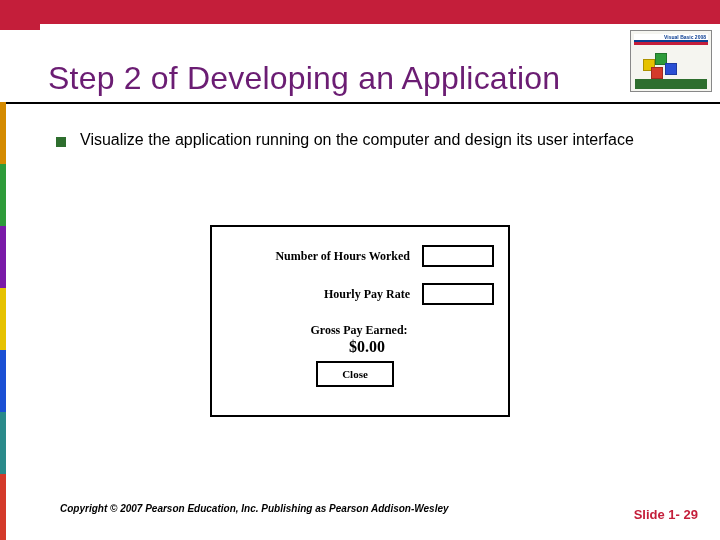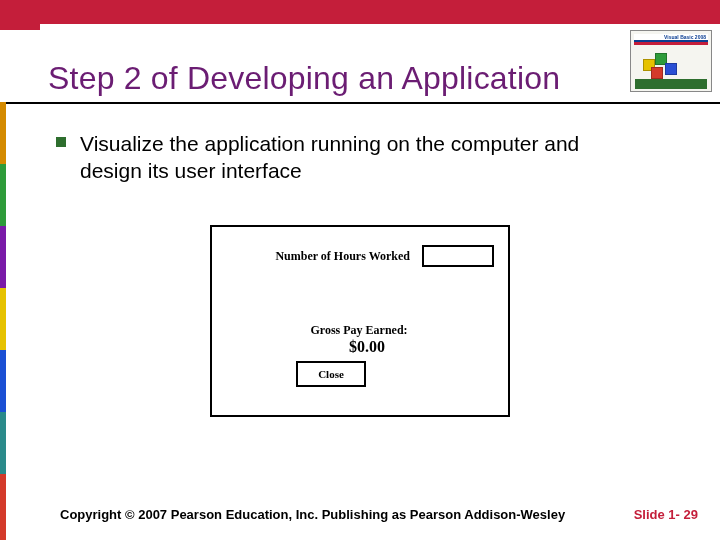--- a/index.html
+++ b/index.html
@@ -10,28 +10,28 @@
   .book-thumb { position: absolute; top: 30px; right: 8px; width: 82px; height: 62px; border: 1px solid #888; background: #f5f5f0; overflow: hidden; }
   .book-thumb .stripe-top { position: absolute; top: 3px; left: 3px; right: 3px; height: 8px; background: #fff; border-bottom: 2px solid #0a3d91; }
   .book-thumb .stripe-red { position: absolute; top: 11px; left: 3px; right: 3px; height: 3px; background: #c41e3a; }
   .block { position: absolute; width: 12px; height: 12px; border: 1px solid rgba(0,0,0,.25); }
   .title { position: absolute; left: 48px; top: 60px; font-size: 32px; font-weight: 400; color: #6b1d73; letter-spacing: .2px; }
   .title-rule { position: absolute; left: 0; top: 102px; width: 720px; height: 2px; background: #000; }
   .side-strip { position: absolute; left: 0; top: 102px; width: 6px; }
   .side-strip .seg { width: 6px; }
   .bullet-item { position: absolute; left: 56px; top: 130px; width: 580px; display: flex; }
   .bullet-item .sq { width: 10px; height: 10px; background: #2e6e2e; margin-top: 7px; margin-right: 14px; flex: none; }
-  .bullet-item .txt { font-size: 21px; color: #000; line-height: 1.3; }
+  .bullet-item .txt { font-size: 16px; color: #000; line-height: 1.3; }
   .sketch { position: absolute; left: 210px; top: 225px; width: 300px; height: 192px; border: 2px solid #000; background: #fff; }
   .sk-row { position: absolute; display: flex; align-items: center; }
   .sk-label { font-family: Liberation Serif, serif; font-size: 12px; font-weight: 700; color: #000; text-align: right; }
   .sk-input { border: 2px solid #000; width: 72px; height: 22px; margin-left: 12px; }
   .sk-value { font-family: "Comic Sans MS", "Marker Felt", cursive; font-size: 16px; font-weight: 700; margin-left: 16px; }
   .sk-btn { border: 2px solid #000; font-family: "Comic Sans MS", "Marker Felt", cursive; font-size: 11px; font-weight: 700; text-align: center; display: flex; align-items: center; justify-content: center; line-height: 1.1; padding: 2px 6px; }
-  .footer-copy { position: absolute; left: 60px; bottom: 18px; font-size: 13px; color: #000; font-weight: 700; }
+  .footer-copy { position: absolute; left: 60px; bottom: 26px; font-size: 10px; color: #000; font-weight: 700; font-style: italic; }
   .footer-slide { position: absolute; right: 22px; bottom: 18px; font-size: 13px; color: #c41e3a; font-weight: 700; }
 </style>
 </head>
 <body>
 
 <div class="slide">
 
   <div class="topbar">
     <div class="lip"></div>
   </div>
@@ -63,25 +63,29 @@
   <div class="bullet-item">
     <div class="sq"></div>
     <div class="txt">Visualize the application running on the computer and design its user interface</div>
   </div>
 
   <div class="sketch">
     <div class="sk-row" style="left:12px; top:18px; width:270px; justify-content:flex-end;">
       <div class="sk-label">Number of Hours Worked</div>
       <div class="sk-input"></div>
     </div>
+    <div class="sk-row" style="left:12px; top:56px; width:270px; justify-content:flex-end;">
+      <div class="sk-label">Hourly Pay Rate</div>
+      <div class="sk-input"></div>
+    </div>
     <div class="sk-row" style="left:12px; top:96px; width:270px; justify-content:flex-end;flex-direction:column;">
       <div class="sk-label">Gross Pay Earned:</div>
       <div class="sk-value">$0.00</div>
     </div>
     <div class="sk-row" style="left:76px; top:134px;">
-      <div class="sk-btn" style="width:70px; height:26px; margin-left:8px;">Close</div>
+      <div class="sk-btn" style="width:78px; height:26px; margin-left:28px;">Close</div>
     </div>
   </div>
 
   <div class="footer-copy">Copyright © 2007 Pearson Education, Inc. Publishing as Pearson Addison-Wesley</div>
   <div class="footer-slide">Slide 1- 29</div>
 
 </div>
 
 </body></html>

